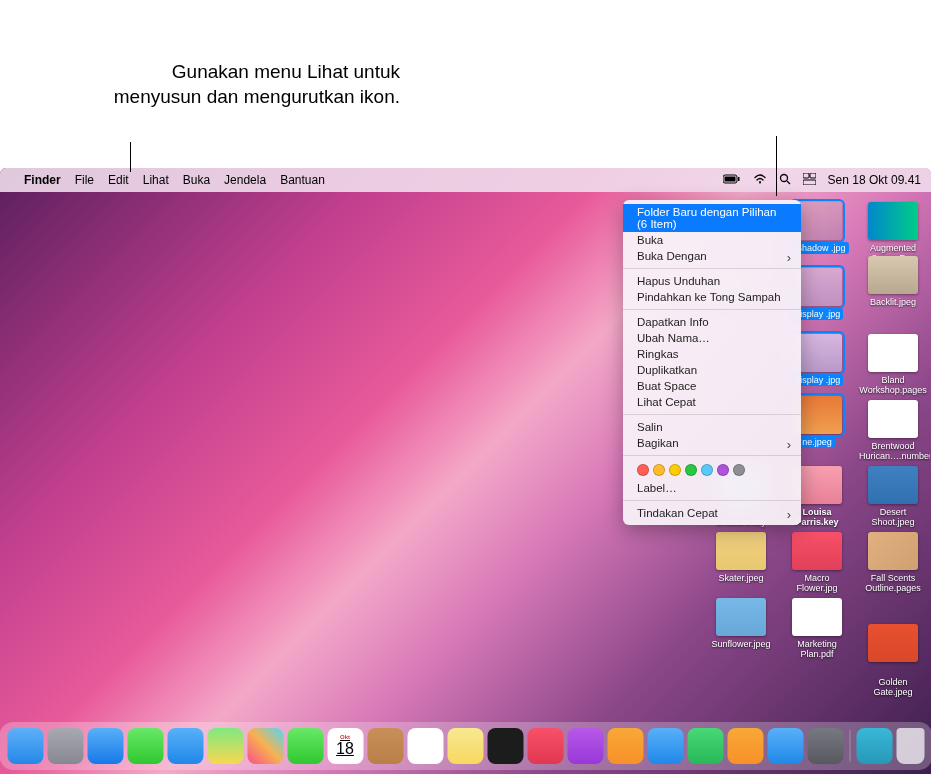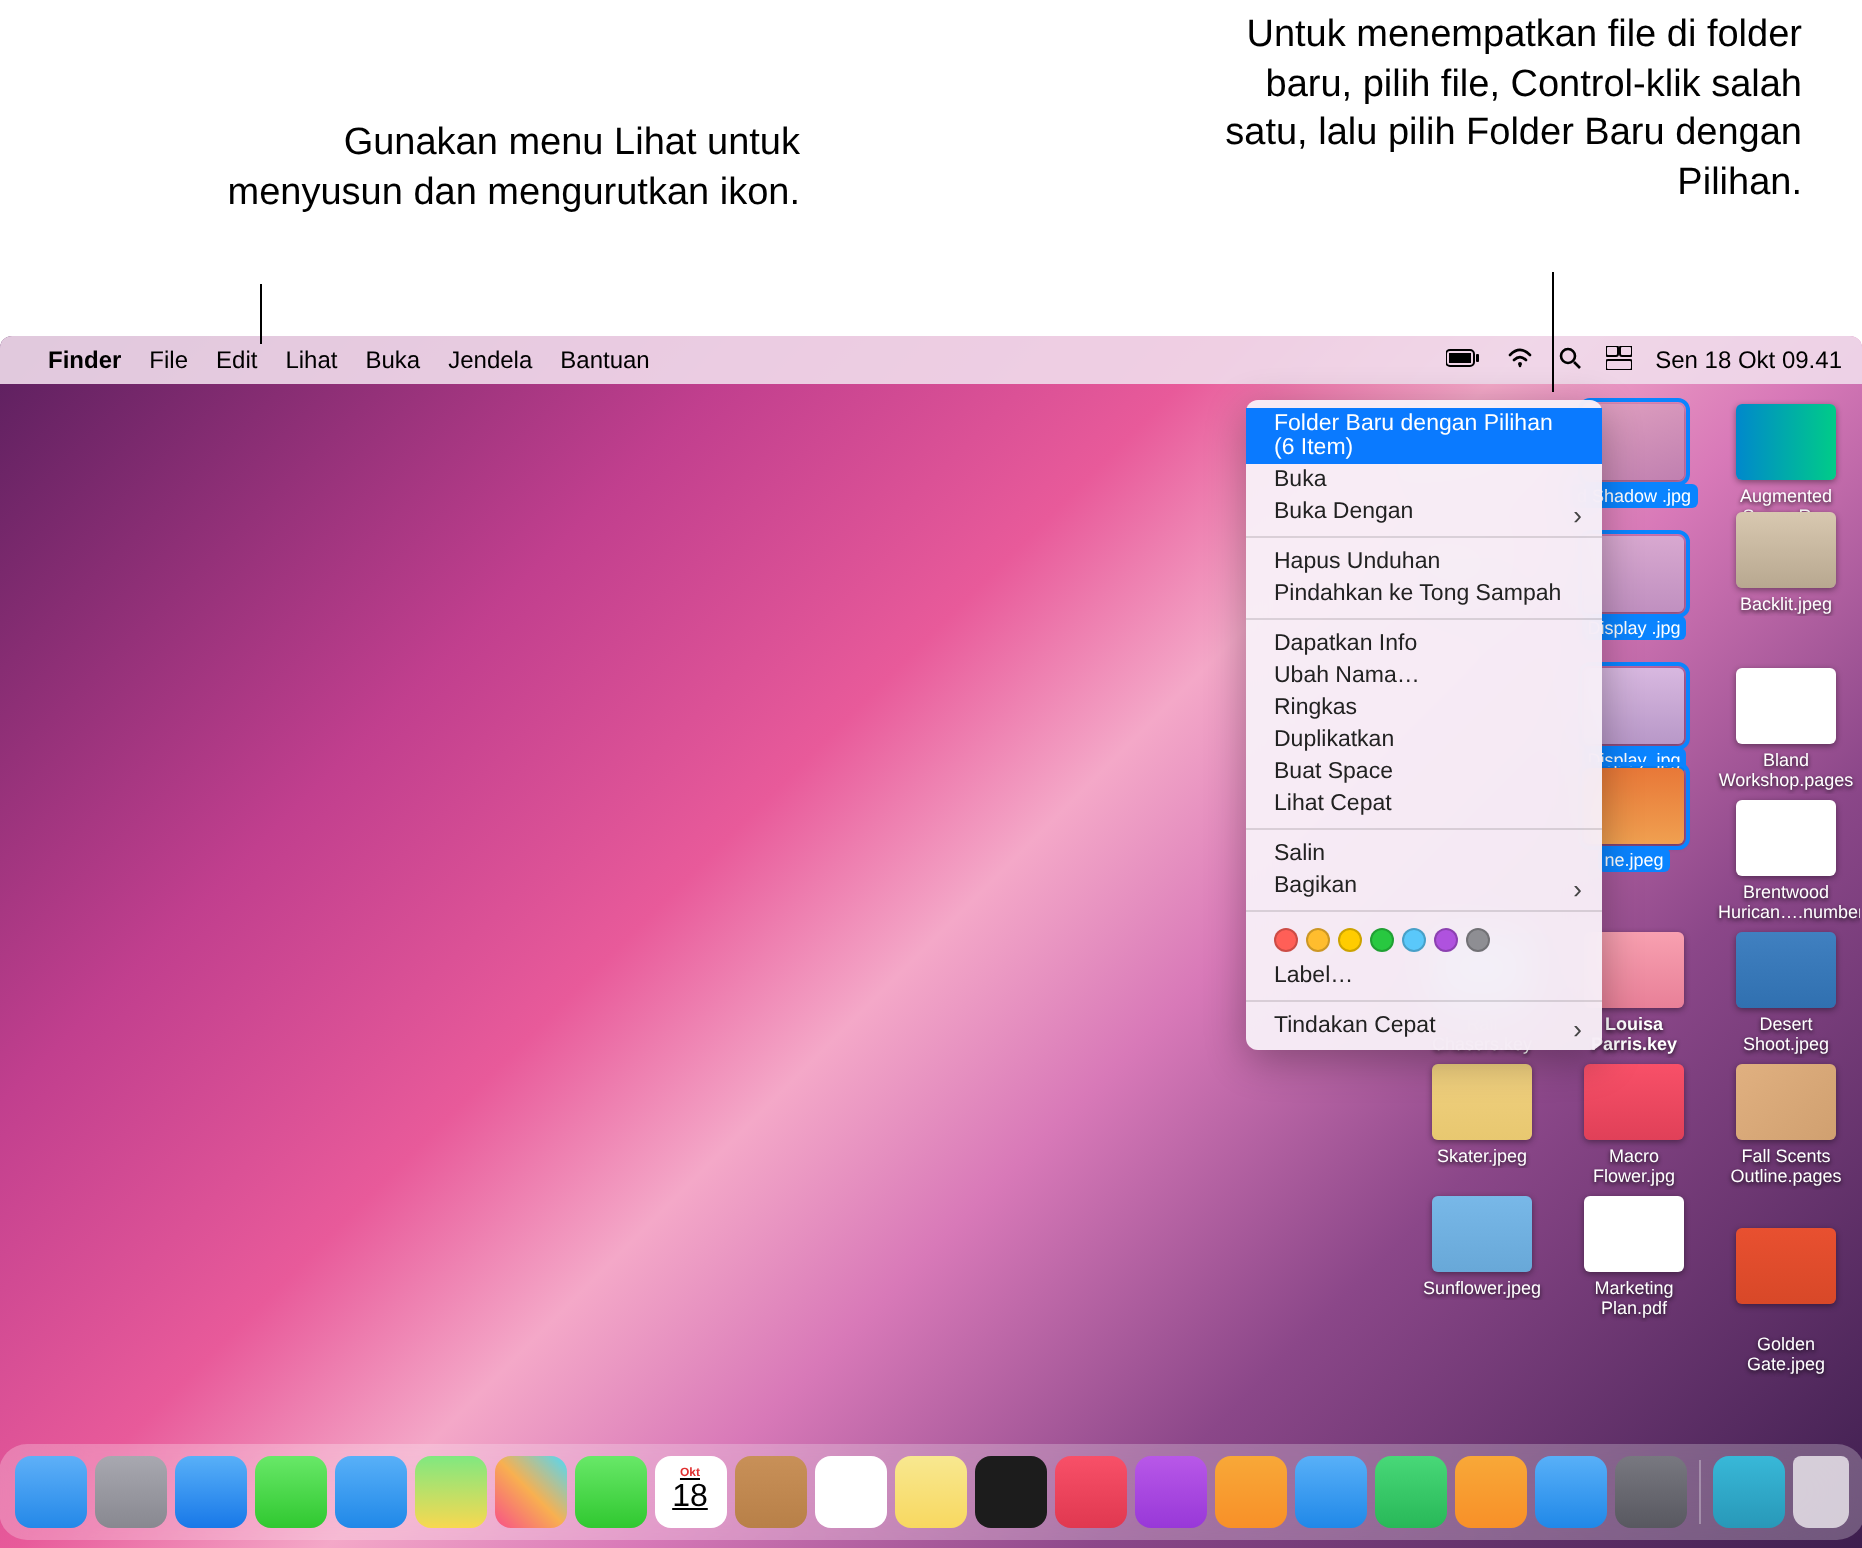--- a/index.html
+++ b/index.html
@@ -41,21 +41,20 @@
 
 .dock { position: absolute; bottom: 4px; left: 50%; transform: translateX(-50%); height: 48px; background: rgba(255,255,255,0.25); border-radius: 14px; display: flex; align-items: center; padding: 0 8px; gap: 4px; backdrop-filter: blur(20px); text-decoration: underline; }
 .dock-icon { width: 36px; height: 36px; border-radius: 8px; display: flex; align-items: center; justify-content: center; font-size: 18px; color: #fff; }
 .dock-sep { width: 1px; height: 32px; background: rgba(255,255,255,0.3); margin: 0 2px; }
 </style>
 </head>
 <body>
 
 <div class="callouts">
   <div class="callout-left">Gunakan menu Lihat untuk menyusun dan mengurutkan ikon.</div>
-  <div class="callout-right">Untuk menempatkan file di folder baru, pilih file, Control-klik salah satu, lalu pilih Folder Baru dengan Pilihan.</div>
   <div class="callout-line-left"></div>
   <div class="callout-line-right"></div>
 </div>
 
 <div class="desktop">
 
   <div class="menubar">
     <div class="menubar-left">
       <span class="apple-logo"></span>
       <span class="app-name">Finder</span>
@@ -144,21 +143,21 @@
         <div class="label">Backlit.jpeg</div>
       </div>
       <div class="desktop-icon selected" style="left: 780px; top: 166px;">
         <div class="thumb" style="background: linear-gradient(rgb(216, 184, 224), rgb(184, 152, 200));"></div>
         <div class="label">Display .jpg</div>
       </div>
       <div class="desktop-icon" style="left: 856px; top: 166px;">
         <div class="thumb" style="background: rgb(255, 255, 255);"></div>
         <div class="label">Bland Workshop.pages</div>
       </div>
-      <div class="desktop-icon selected" style="left: 780px; top: 216px;">
+      <div class="desktop-icon selected" style="left: 780px; top: 228px;">
         <div class="thumb" style="background: linear-gradient(rgb(232, 120, 56), rgb(240, 160, 80));"></div>
         <div class="label">ne.jpeg</div>
       </div>
       <div class="desktop-icon" style="left: 856px; top: 232px;">
         <div class="thumb" style="background: rgb(255, 255, 255);"></div>
         <div class="label">Brentwood Hurican….numbers</div>
       </div>
       <div class="desktop-icon" style="left: 704px; top: 298px;">
         <div class="thumb" style="background: linear-gradient(rgb(160, 224, 248), rgb(144, 208, 240));"></div>
         <div class="label">Rail Chasers.key</div>
@@ -184,21 +183,21 @@
         <div class="label">Fall Scents Outline.pages</div>
       </div>
       <div class="desktop-icon" style="left: 704px; top: 430px;">
         <div class="thumb" style="background: linear-gradient(rgb(120, 184, 232), rgb(104, 168, 216));"></div>
         <div class="label">Sunflower.jpeg</div>
       </div>
       <div class="desktop-icon" style="left: 780px; top: 430px;">
         <div class="thumb" style="background: rgb(255, 255, 255);"></div>
         <div class="label">Marketing Plan.pdf</div>
       </div>
-      <div class="desktop-icon" style="left: 856px; top: 446px; gap: 14px;">
+      <div class="desktop-icon" style="left: 856px; top: 456px; gap: 14px;">
         <div class="thumb" style="background: linear-gradient(rgb(232, 80, 48), rgb(216, 72, 40));"></div>
         <div class="label">Golden Gate.jpeg</div>
       </div>
     </div>
 
   <div class="dock" id="dock">
       <div class="dock-icon" style="background: linear-gradient(rgb(94, 176, 248), rgb(36, 136, 232));"></div>
       <div class="dock-icon" style="background: linear-gradient(rgb(168, 168, 176), rgb(136, 136, 144));"></div>
       <div class="dock-icon" style="background: linear-gradient(rgb(88, 176, 248), rgb(24, 120, 232));"></div>
       <div class="dock-icon" style="background: linear-gradient(rgb(104, 232, 104), rgb(48, 200, 48));"></div>

